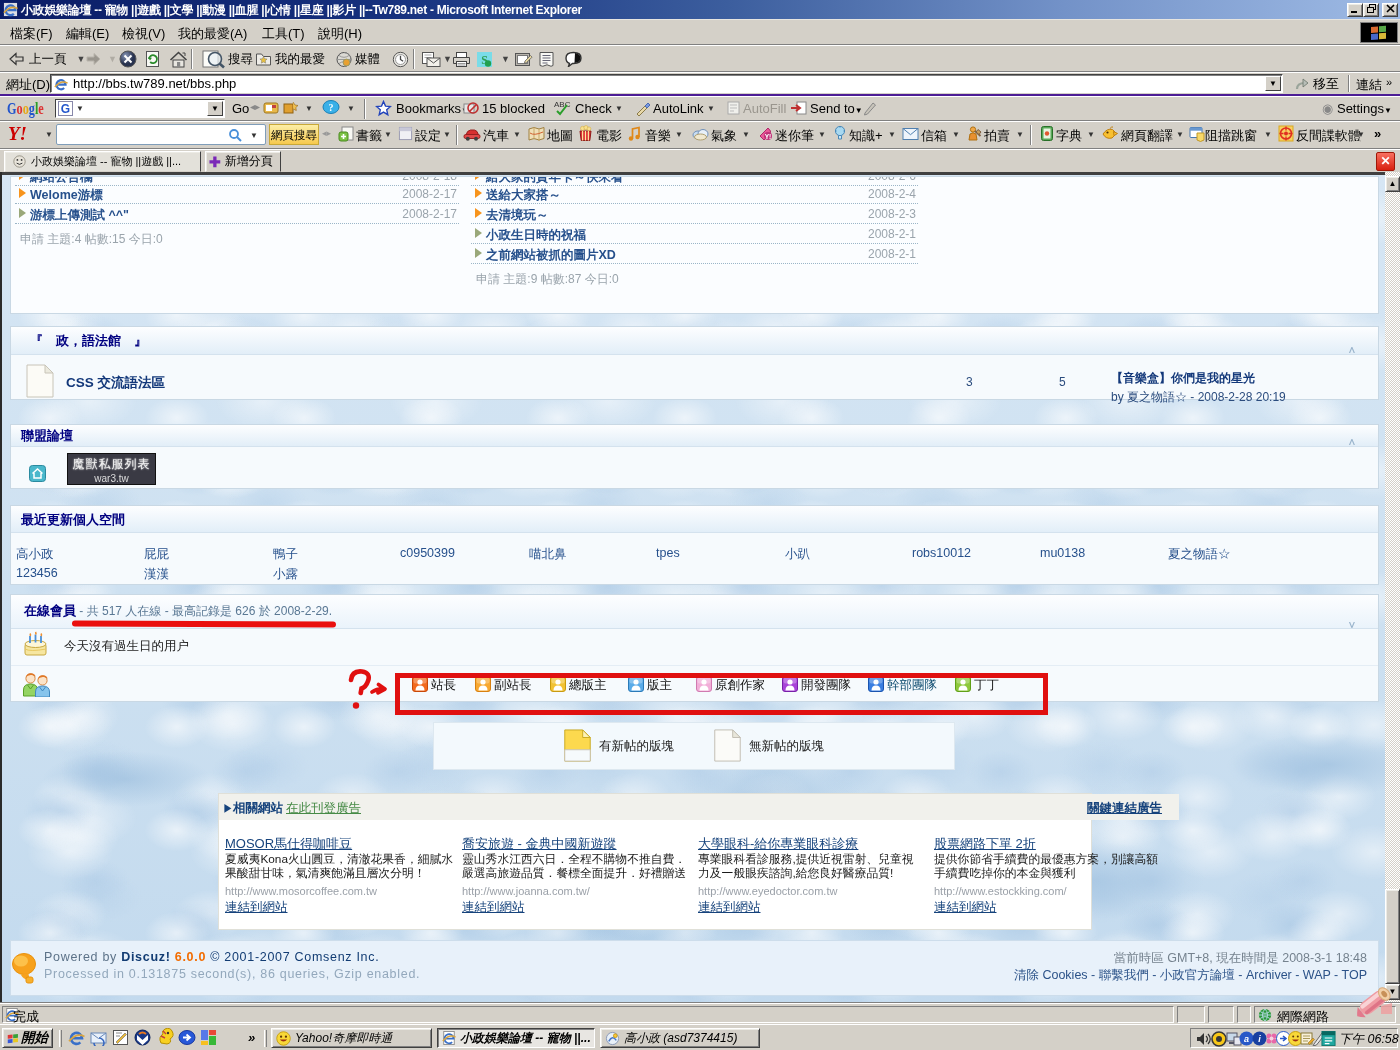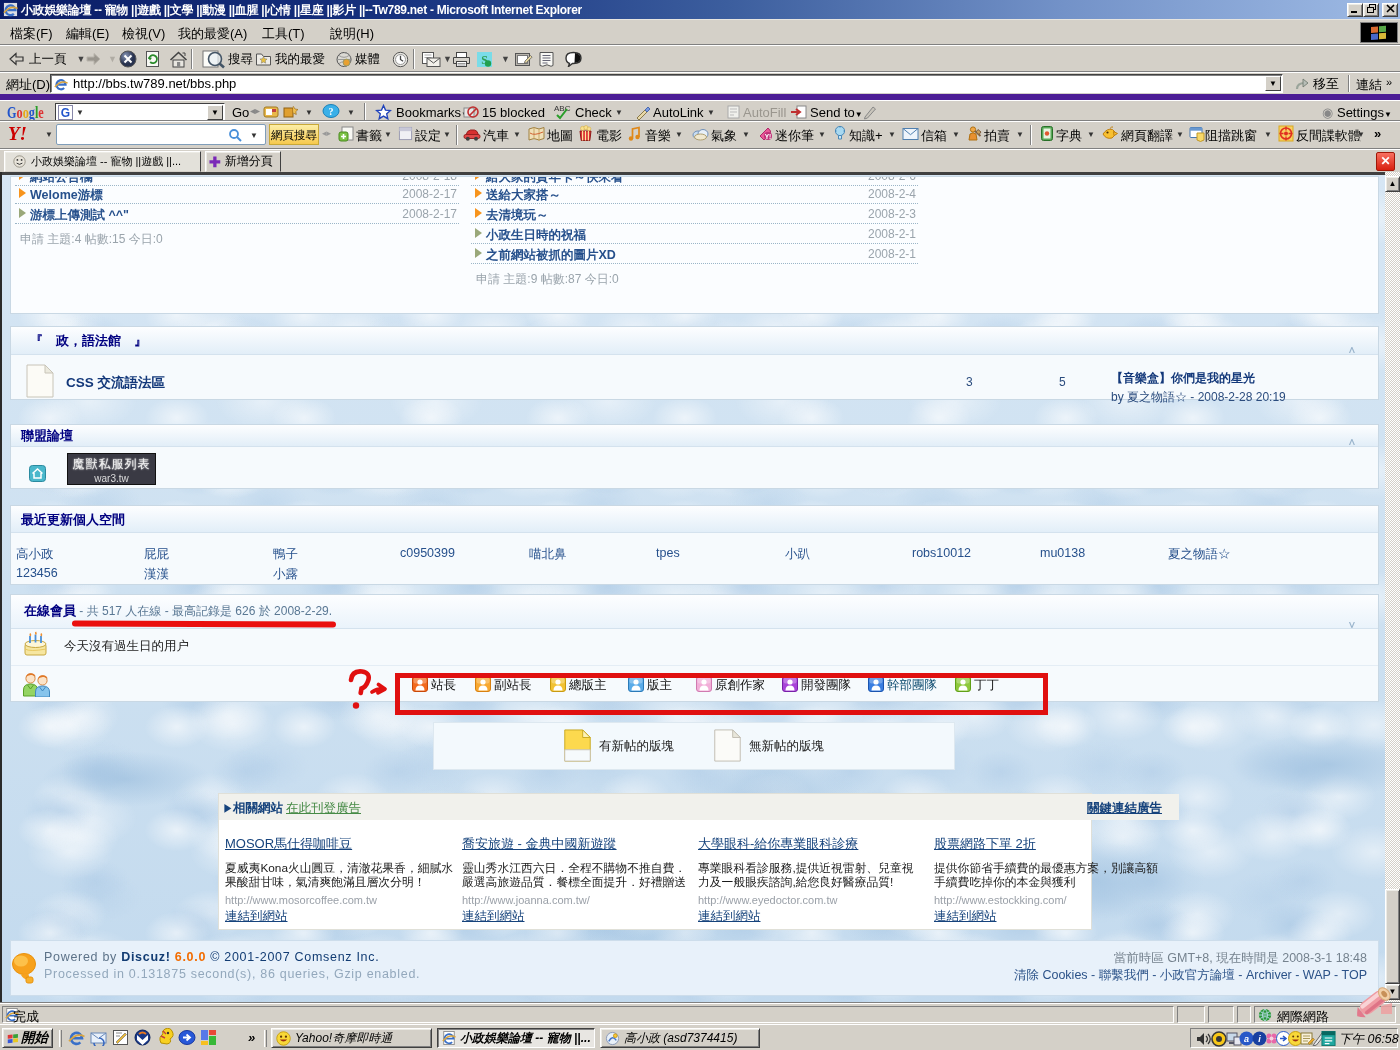--- a/index.html
+++ b/index.html
@@ -16,21 +16,21 @@
 #menubar span.mi{position:absolute;top:5px;}
 #brand{position:absolute;right:2px;top:2px;width:38px;height:21px;background:#000;border:1px solid #808080;}
 
 #toolbar{left:0;top:44px;width:1400px;height:27px;background:#d4d0c8;border-top:1px solid #808080;box-shadow:inset 0 1px 0 #fff;color:#000;font-size:12.5px;}
 .tbi{position:absolute;top:4px;height:20px;display:flex;align-items:center;white-space:nowrap;}
 .tsep{position:absolute;top:4px;width:2px;height:20px;border-left:1px solid #808080;border-right:1px solid #fff;}
 
 #addrbar{left:0;top:71px;width:1400px;height:23px;background:#d4d0c8;border-top:1px solid #808080;box-shadow:inset 0 1px 0 #fff;font-size:13px;color:#000;}
 #addrinput{position:absolute;left:50px;top:2px;width:1233px;height:19px;background:#fff;border:1px solid;border-color:#404040 #fff #fff #404040;box-shadow:inset 1px 1px 0 #808080;line-height:17px;}
 
-#gbar{left:0;top:94px;width:1400px;height:26px;background:#d4d0c8;border-top:6px solid #4c1d95;box-shadow:inset 0 1px 0 #fff;font-size:13px;color:#000;}
+#gbar{left:0;top:94px;width:1400px;height:26px;background:#d4d0c8;border-top:2px solid #4c1d95;box-shadow:inset 0 1px 0 #fff;font-size:13px;color:#000;}
 #gsearch{position:absolute;left:55px;top:3px;width:170px;height:19px;background:#fff;border:1px solid;border-color:#404040 #fff #fff #404040;}
 
 #ybar{left:0;top:120px;width:1400px;height:28px;background:#d4d0c8;border-top:1px solid #808080;box-shadow:inset 0 1px 0 #fff;font-size:13px;color:#000;}
 #ysearch{position:absolute;left:56px;top:3px;width:210px;height:21px;background:#fff;border:1px solid #7f9db9;border-radius:2px;}
 
 #tabbar{left:0;top:148px;width:1400px;height:24px;background:#d4d0c8;border-top:1px solid #808080;box-shadow:inset 0 1px 0 #fff;font-size:12px;color:#000;}
 .tab{position:absolute;top:2px;height:21px;background:#d4d0c8;border:1px solid;border-color:#fff #404040 #d4d0c8 #fff;box-shadow:inset 1px 1px 0 #ecebe5;display:flex;align-items:center;padding:0 6px;white-space:nowrap;}
 
 #content{left:0;top:172px;width:1400px;height:830px;background:#bdd7ec;overflow:hidden;}
 #clouds{left:0;top:0;width:1400px;height:830px;
@@ -61,21 +61,21 @@
 .trow{position:absolute;height:20px;border-bottom:1px dotted #9bb6c8;}
 .arr{position:absolute;left:4px;top:4px;width:0;height:0;border-style:solid;border-width:5px 0 5px 7px;}
 .arr.o{border-color:transparent transparent transparent #f7941d;}
 .arr.g{border-color:transparent transparent transparent #9aa87a;}
 .ttl{position:absolute;left:15px;top:3px;color:#26508c;font-weight:bold;font-size:12.5px;white-space:nowrap;}
 .tdate{position:absolute;right:2px;top:3px;color:#9aa4ac;font-size:12px;}
 .gray12{color:#9aa4ac;font-size:12px;}
 .names{color:#26508c;font-size:12.5px;}
 .adcol{position:absolute;top:41px;width:232px;font-size:12.5px;white-space:nowrap;}
 .adtitle{color:#16437c;text-decoration:underline;font-size:13px;display:block;height:17px;}
-.adtext{color:#1a1a1a;font-size:11.8px;line-height:13.5px;margin-top:10px;}
+.adtext{color:#1a1a1a;font-size:11.8px;line-height:13.5px;margin-top:1px;}
 .adurl{color:#9aa0a8;font-size:11px;margin-top:5px;}
 .adlink{color:#16437c;text-decoration:underline;font-size:12.5px;display:inline-block;margin-top:2px;}
 
 </style>
 </head>
 <body>
 
 <div id="titlebar" class="abs">
   <svg class="abs" style="left:3px;top:2px" width="15" height="15" viewBox="0 0 16 16">
       <rect x="1" y="1" width="14" height="14" fill="#f4f4f0" opacity=".9"></rect>
@@ -94,21 +94,21 @@
         <path d="M1 1 l7 7 M8 1 l-7 7" stroke="#000" stroke-width="1.6"></path>
       </svg></div>
 </div>
 
 <div id="menubar" class="abs">
   <span class="mi" style="left:10px">檔案(F)</span>
   <span class="mi" style="left:66px">編輯(E)</span>
   <span class="mi" style="left:122px">檢視(V)</span>
   <span class="mi" style="left:178px">我的最愛(A)</span>
   <span class="mi" style="left:262px">工具(T)</span>
-  <span class="mi" style="left:330px">說明(H)</span>
+  <span class="mi" style="left:318px">說明(H)</span>
   <div id="brand"><svg width="36" height="19" viewBox="0 0 36 19">
         <rect width="36" height="19" fill="#000"></rect>
         <g transform="translate(10,2) skewY(-5)">
           <rect x="0" y="2" width="7" height="6" fill="#d86a30"></rect>
           <rect x="8" y="2" width="7" height="6" fill="#58a848"></rect>
           <rect x="0" y="9" width="7" height="6" fill="#4868c8"></rect>
           <rect x="8" y="9" width="7" height="6" fill="#d8b838"></rect>
         </g>
       </svg></div>
 </div>

